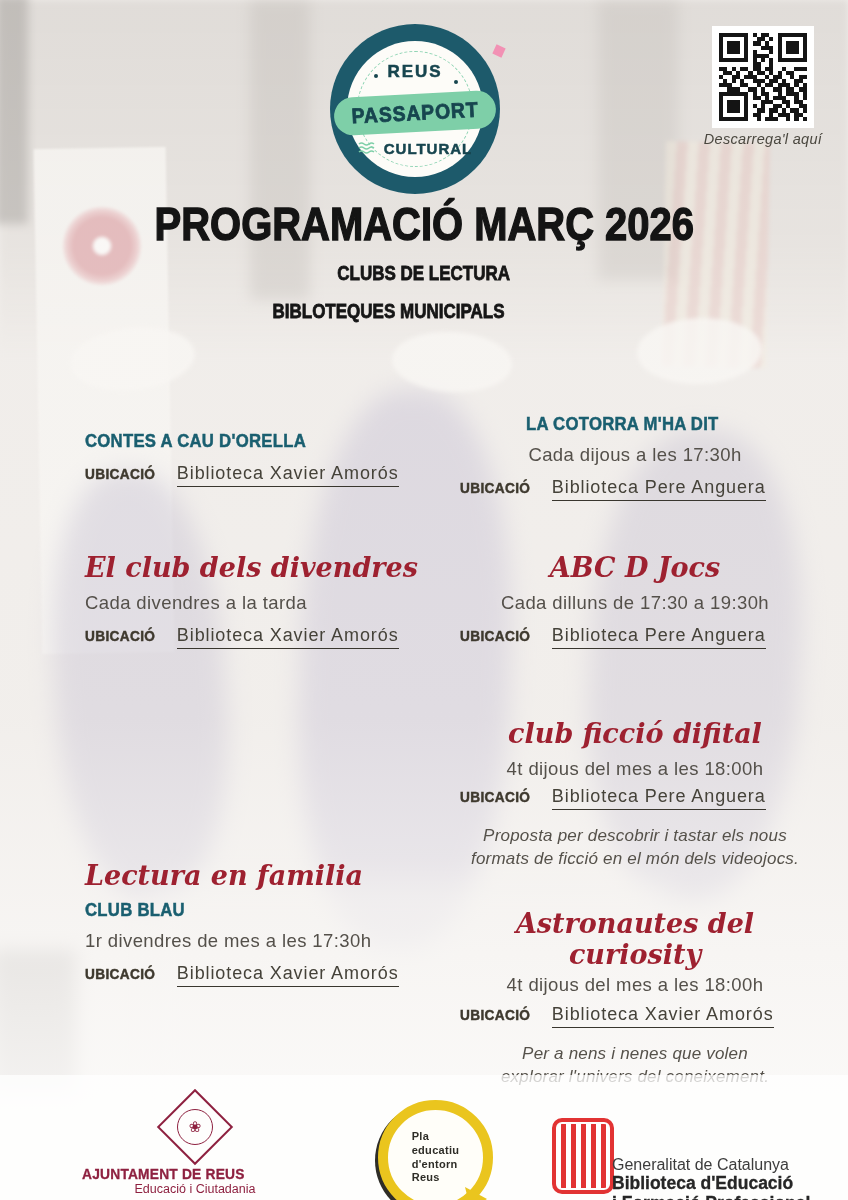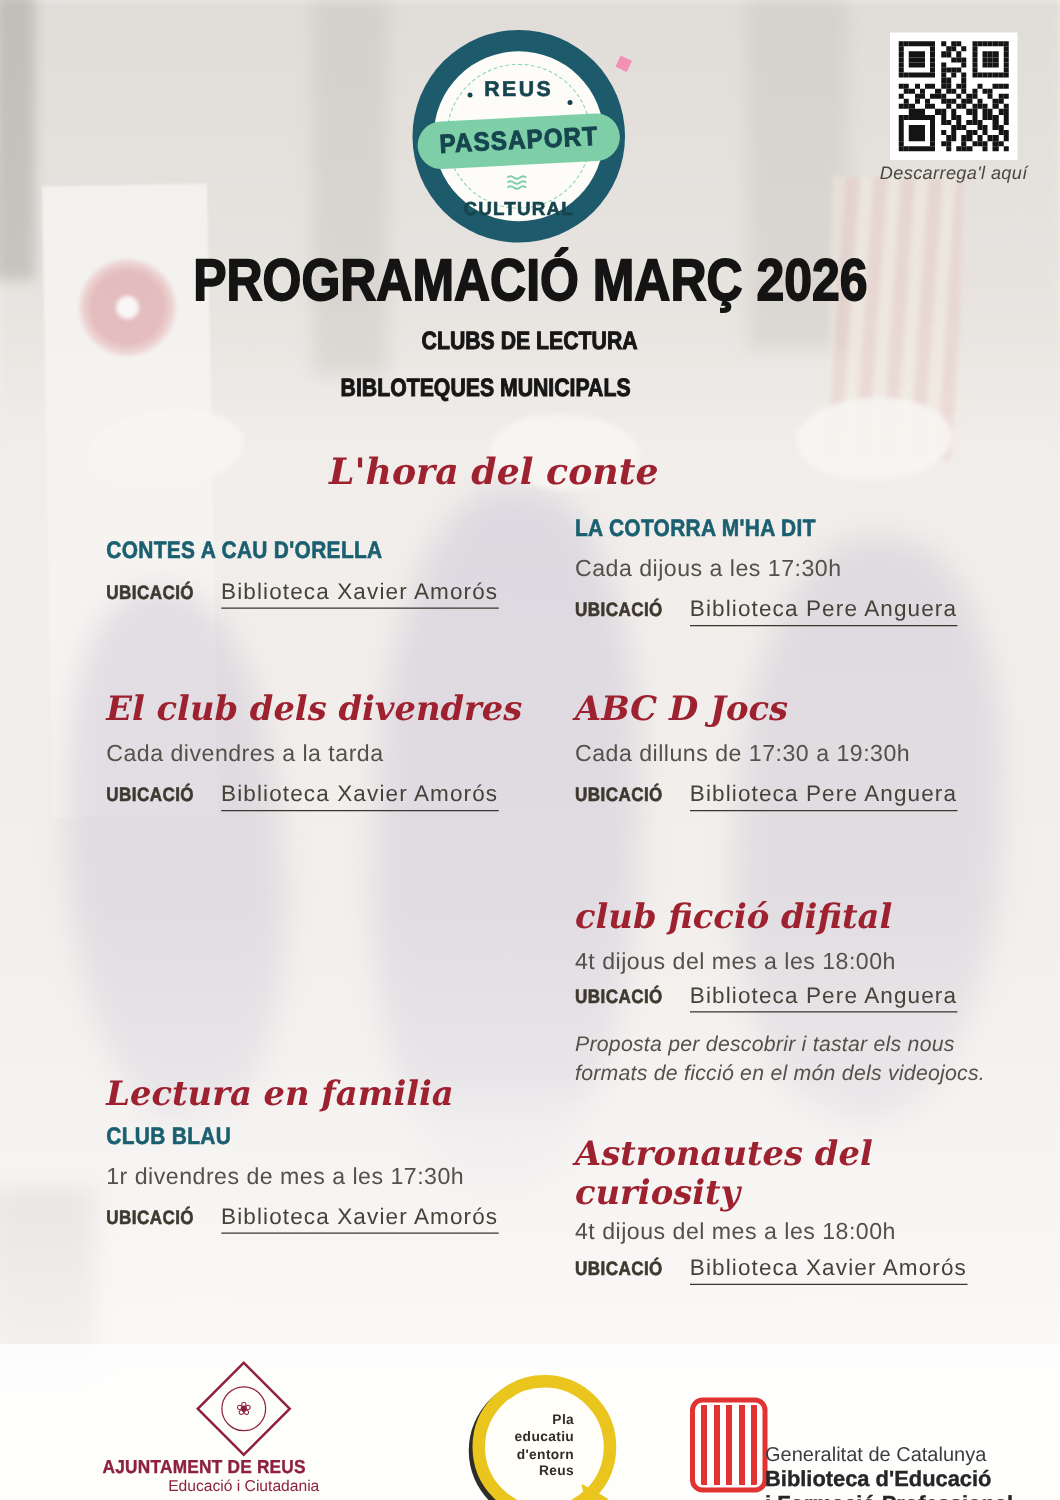--- a/index.html
+++ b/index.html
@@ -47,21 +47,21 @@
   .logo-sticker{position:absolute;inset:17px;border-radius:50%;background:#fdfcf8;}
   .logo-ring{position:absolute;inset:27px;border-radius:50%;border:1.6px dashed #8fd4b4;}
   .logo-reus{position:absolute;top:38px;left:0;right:0;text-align:center;
     color:#17454f;font-weight:700;font-size:17px;letter-spacing:2px;-webkit-text-stroke:.5px #17454f;}
   .logo-banner{position:absolute;left:4px;right:4px;top:70px;height:38px;border-radius:19px;
     background:#7ecfa8;transform:rotate(-3deg);display:flex;align-items:center;justify-content:center;}
   .logo-banner span{color:#17454f;font-weight:700;font-size:21px;letter-spacing:1px;
     -webkit-text-stroke:.8px #17454f;transform:scaleX(.92);}
   .logo-cultural{position:absolute;top:116px;left:0;right:0;display:flex;gap:6px;
     align-items:center;justify-content:center;color:#17454f;font-weight:700;font-size:15px;
-    letter-spacing:1px;flex-direction:column;-webkit-text-stroke:.5px #17454f;}
+    letter-spacing:1px;-webkit-text-stroke:.5px #17454f;}
   .logo-dot{position:absolute;width:4px;height:4px;border-radius:50%;background:#17454f;}
   .pink-sq{left:494px;top:46px;width:10px;height:10px;background:#f291b4;transform:rotate(25deg);}
 
   
   .qr-box{left:712px;top:26px;background:#fff;padding:7px;}
   .qr{display:grid;width:88px;height:88px;}
   .qm{background:#141414;}
   .qr-caption{left:683px;top:131px;width:160px;text-align:center;font-style:italic;
     font-size:14.5px;color:#4a473f;letter-spacing:.3px;}
 
@@ -82,36 +82,36 @@
   .ubi-row{display:flex;align-items:baseline;gap:12px;margin-top:11px;}
   .ubi-label{font-size:15.5px;font-weight:700;color:#3e392e;letter-spacing:.4px;
     -webkit-text-stroke:.5px #3e392e;}
   .loc{font-size:18px;color:#454239;letter-spacing:.9px;border-bottom:1.5px solid #39362e;
     padding-bottom:2px;cursor:pointer;}
   .sec-heading{font-size:27px;margin-bottom:4px;}
   .desc{font-style:italic;color:#55514a;font-size:17px;line-height:1.38;
     letter-spacing:.2px;margin-top:14px;white-space:pre-line;}
   .justify{text-align:justify;}
   .colL{left:85px;width:345px;}
-  .colR{left:460px;width:350px;}
+  .colR{left:460px;width:350px;text-align:center;}
 
   
   .footer-bg{left:0;top:1075px;width:848px;height:125px;background:rgba(255,255,255,.75);}
   .aj-diamond{left:168px;top:1100px;width:50px;height:50px;border:2.5px solid #8e2140;
     transform:rotate(45deg);}
   .aj-circle{position:absolute;inset:7px;border:1.8px solid #8e2140;border-radius:50%;
     display:flex;align-items:center;justify-content:center;transform:rotate(-45deg);
     color:#8e2140;font-size:15px;}
   .aj-line1{left:75px;top:1165px;width:240px;text-align:left;color:#8e2140;
     font-weight:700;font-size:15px;-webkit-text-stroke:.3px #8e2140;letter-spacing:.2px;}
   .aj-line2{left:75px;top:1182px;width:240px;text-align:center;color:#8e2140;font-size:12.5px;}
   .pla{left:378px;top:1100px;width:95px;height:95px;border-radius:50%;
     border:10px solid #eac51e;background:#fffef9;box-shadow:-3px 3px 0 0 #2e2d27;
     display:flex;align-items:center;justify-content:center;}
-  .pla-text{font-size:11px;font-weight:700;color:#2e2d27;text-align:right;
+  .pla-text{font-size:11px;font-weight:700;color:#2e2d27;text-align:left;
     line-height:1.25;letter-spacing:.3px;white-space:pre-line;}
   .pla-tail{position:absolute;right:-4px;bottom:-4px;width:22px;height:22px;background:#eac51e;
     clip-path:polygon(0 0,100% 55%,25% 100%);filter:drop-shadow(1px 2px 0 #2e2d27);}
   .senyera{left:552px;top:1118px;width:50px;height:64px;border:4px solid #e23333;
     border-radius:10px;background:repeating-linear-gradient(90deg,#ffffff 0 5px,#e23333 5px 10px);
     background-clip:content-box;padding:2px;background-color:#fff;}
   .gen-text{left:612px;top:1120px;width:230px;}
   .gen-l1{font-size:16px;color:#3c3c3c;margin-top:36px;}
   .gen-l2,.gen-l3{font-size:17.5px;font-weight:700;color:#262626;-webkit-text-stroke:.3px #262626;
     line-height:1.12;}
@@ -606,21 +606,20 @@
           <div></div>
           <div class="qm"></div>
         </div>
     </div>
     <div class="abs qr-caption">Descarrega'l aquí</div>
 
     <div class="abs title-main"><span class="cond">PROGRAMACIÓ MARÇ 2026</span></div>
     <div class="abs title-sub1"><span class="cond">CLUBS DE LECTURA</span></div>
     <div class="abs title-sub2"><span class="cond">BIBLOTEQUES MUNICIPALS</span></div>
 
-    <div class="abs script group-heading">L'hora del conte</div>
 
     <div class="abs colL" style="top:430px;">
       <div class="item-title"><span class="cond-l">CONTES A CAU D'ORELLA</span></div>
       <div class="ubi-row">
         <span class="ubi-label"><span class="cond-l">UBICACIÓ</span></span>
         <span class="loc">Biblioteca Xavier Amorós</span>
       </div>
     </div>
 
     <div class="abs colR" style="top:413px;">
@@ -671,20 +670,22 @@
       </div>
     </div>
 
     <div class="abs colR" style="top:908px;">
       <div class="script sec-heading">Astronautes del curiosity</div>
       <div class="time" style="margin-top:4px;">4t dijous del mes a les 18:00h</div>
       <div class="ubi-row" style="margin-top:8px;">
         <span class="ubi-label"><span class="cond-l">UBICACIÓ</span></span>
         <span class="loc">Biblioteca Xavier Amorós</span>
       </div>
+      <div class="desc">Per a nens i nenes que volen
+explorar l'univers del coneixement.</div>
     </div>
 
     <div class="abs footer-bg"></div>
 
     <div class="abs aj-diamond">
       <div class="aj-circle">
         <span>❀</span>
       </div>
     </div>
     <div class="abs aj-line1"><span class="cond" style="transform:scaleX(.92);">AJUNTAMENT DE REUS</span></div>

